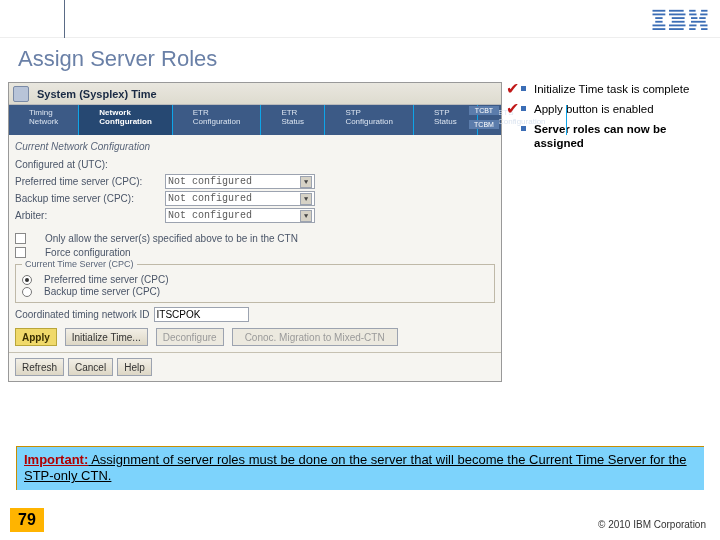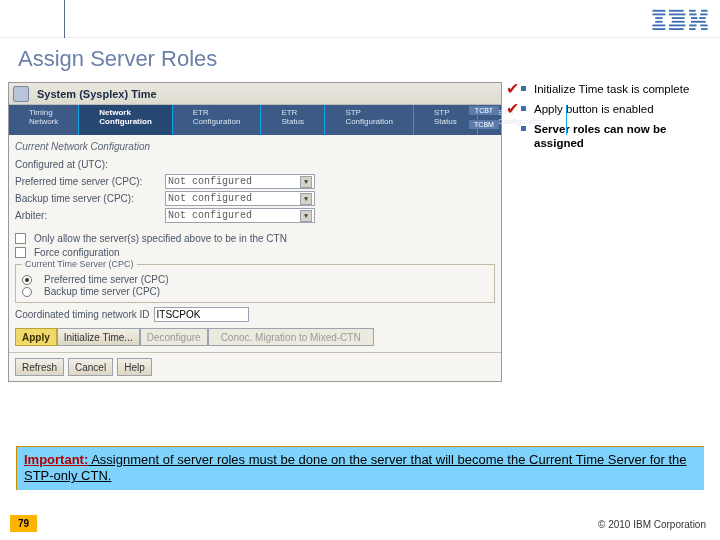--- a/index.html
+++ b/index.html
@@ -18,50 +18,50 @@
   .tab { flex: 0 0 64px; padding: 3px 20px; border-right: 1px solid #0ea5e9; line-height: 9px; }
   .tab.active { background: #264872; color: #fff; font-weight: bold; }
   .tcbt { position: absolute; right: 2px; top: 1px; width: 30px; background: #5b7cab; color: #fff; font-size: 7px; text-align: center; padding: 1px 0; }
   .tcbm { position: absolute; right: 2px; top: 15px; width: 30px; background: #5b7cab; color: #fff; font-size: 7px; text-align: center; padding: 1px 0; }
   .panel { padding: 4px 6px; }
   .sect { font-style: italic; color: #596579; margin: 2px 0 4px 0; font-size: 10px; }
   .row { display: flex; align-items: center; height: 17px; }
   .lbl { width: 150px; color: #4a5568; }
   .sel { flex: 0 0 150px; height: 15px; background: #fff; border: 1px solid #9ca3b0; display: flex; align-items: center; justify-content: space-between; padding: 0 2px; color: #5a5a5a; font-family: Liberation Mono, monospace; }
   .sel .ar { width: 12px; height: 12px; background: #d6d2c6; border: 1px solid #9ca3b0; display:flex; align-items:center; justify-content:center; font-size:7px; color:#444;}
-  .chk { display: flex; align-items: center; gap: 8px; margin: 3px 0; color: #4a5568; }
+  .chk { display: flex; align-items: center; gap: 19px; margin: 3px 0; color: #4a5568; }
   .chk .box { width: 11px; height: 11px; border: 1px solid #888; background: #fff; }
   .grp { border: 1px solid #bfb9a8; margin: 6px 0 4px 0; position: relative; padding: 8px 6px 4px 6px; }
   .grp .gl { position: absolute; top: -6px; left: 6px; background: #f6f5f1; padding: 0 3px; color: #596579; font-size: 9px; }
   .rad { display: flex; align-items: center; gap: 12px; margin: 1px 0; color: #4a5568; }
   .rad .dot { width: 10px; height: 10px; border: 1px solid #777; border-radius: 50%; background: #fff; display:flex; align-items:center; justify-content:center;}
   .rad .dot.on::after { content:""; width:4px; height:4px; background:#333; border-radius:50%; }
   .coord { display:flex; align-items:center; margin: 4px 0; }
   .coord .lbl2 { color:#4a5568; margin-right:4px; }
   .coord input { height:15px; width:95px; border:1px solid #9ca3b0; font-size:10px; padding:0 2px; background:#fff; }
-  .btnrow { display:flex; gap:0; margin: 6px 0 2px 0; }
+  .btnrow { display:flex; gap:8px; margin: 6px 0 2px 0; }
   .btn { height:18px; border:1px solid #9ca3b0; background:linear-gradient(#f2efe6,#ddd7c5); padding:0 6px; font-size:10px; color:#333; display:flex; align-items:center; }
   .btn.apply { background:#f0d96a; border-color:#b9a63a; font-weight:bold; color:#3a2f00;}
   .btn.dis { color:#9a9a9a; background:#ece9df; }
   .btn.big { padding: 0 12px; }
   .footer-btns { border-top:1px solid #c6c1b2; padding:5px 6px; display:flex; gap:4px; }
   
   .notes { flex:1; padding-left: 8px; font-size: 11.5px; color:#000; }
   .note { display:flex; align-items:flex-start; margin-bottom:6px; }
   .note .mark { width:18px; flex:0 0 18px; position:relative; }
   .note .check { color:#c01818; font-size:16px; position:absolute; left:-4px; top:-3px; }
   .note .sq { width:5px; height:5px; background:#3b6db5; position:absolute; left:11px; top:4px; }
   .note .txt { flex:1; line-height:14px;margin-left:6px; }
   .note .txt.bold { font-weight:bold; }
   
   .blurb { position:absolute; left:16px; right:16px; top:446px; background:#7dd3fc; padding:6px 8px; font-size:13px; line-height:16px; box-shadow: 1px 1px 0 #c98e00 inset; }
   .blurb .i { color:#b00000; font-weight:bold; text-decoration:underline; }
   .blurb .rest { text-decoration:underline; }
   
-  .pgnum { position:absolute; left:10px; bottom:8px; background:#ffb400; color:#000; font-size:10px; font-weight:bold; padding:3px 8px; }
+  .pgnum { position:absolute; left:10px; bottom:8px; background:#ffb400; color:#000; font-size:16px; font-weight:bold; padding:3px 8px; }
   .copy { position:absolute; right:14px; bottom:10px; font-size:10px; color:#333; }
 </style>
 </head>
 <body>
 
 <div class="topbar">
   <div class="vbar"></div>
   <div class="ibm-logo">
     <svg viewBox="0 0 60 24">
         <g fill="#3b6db5">

